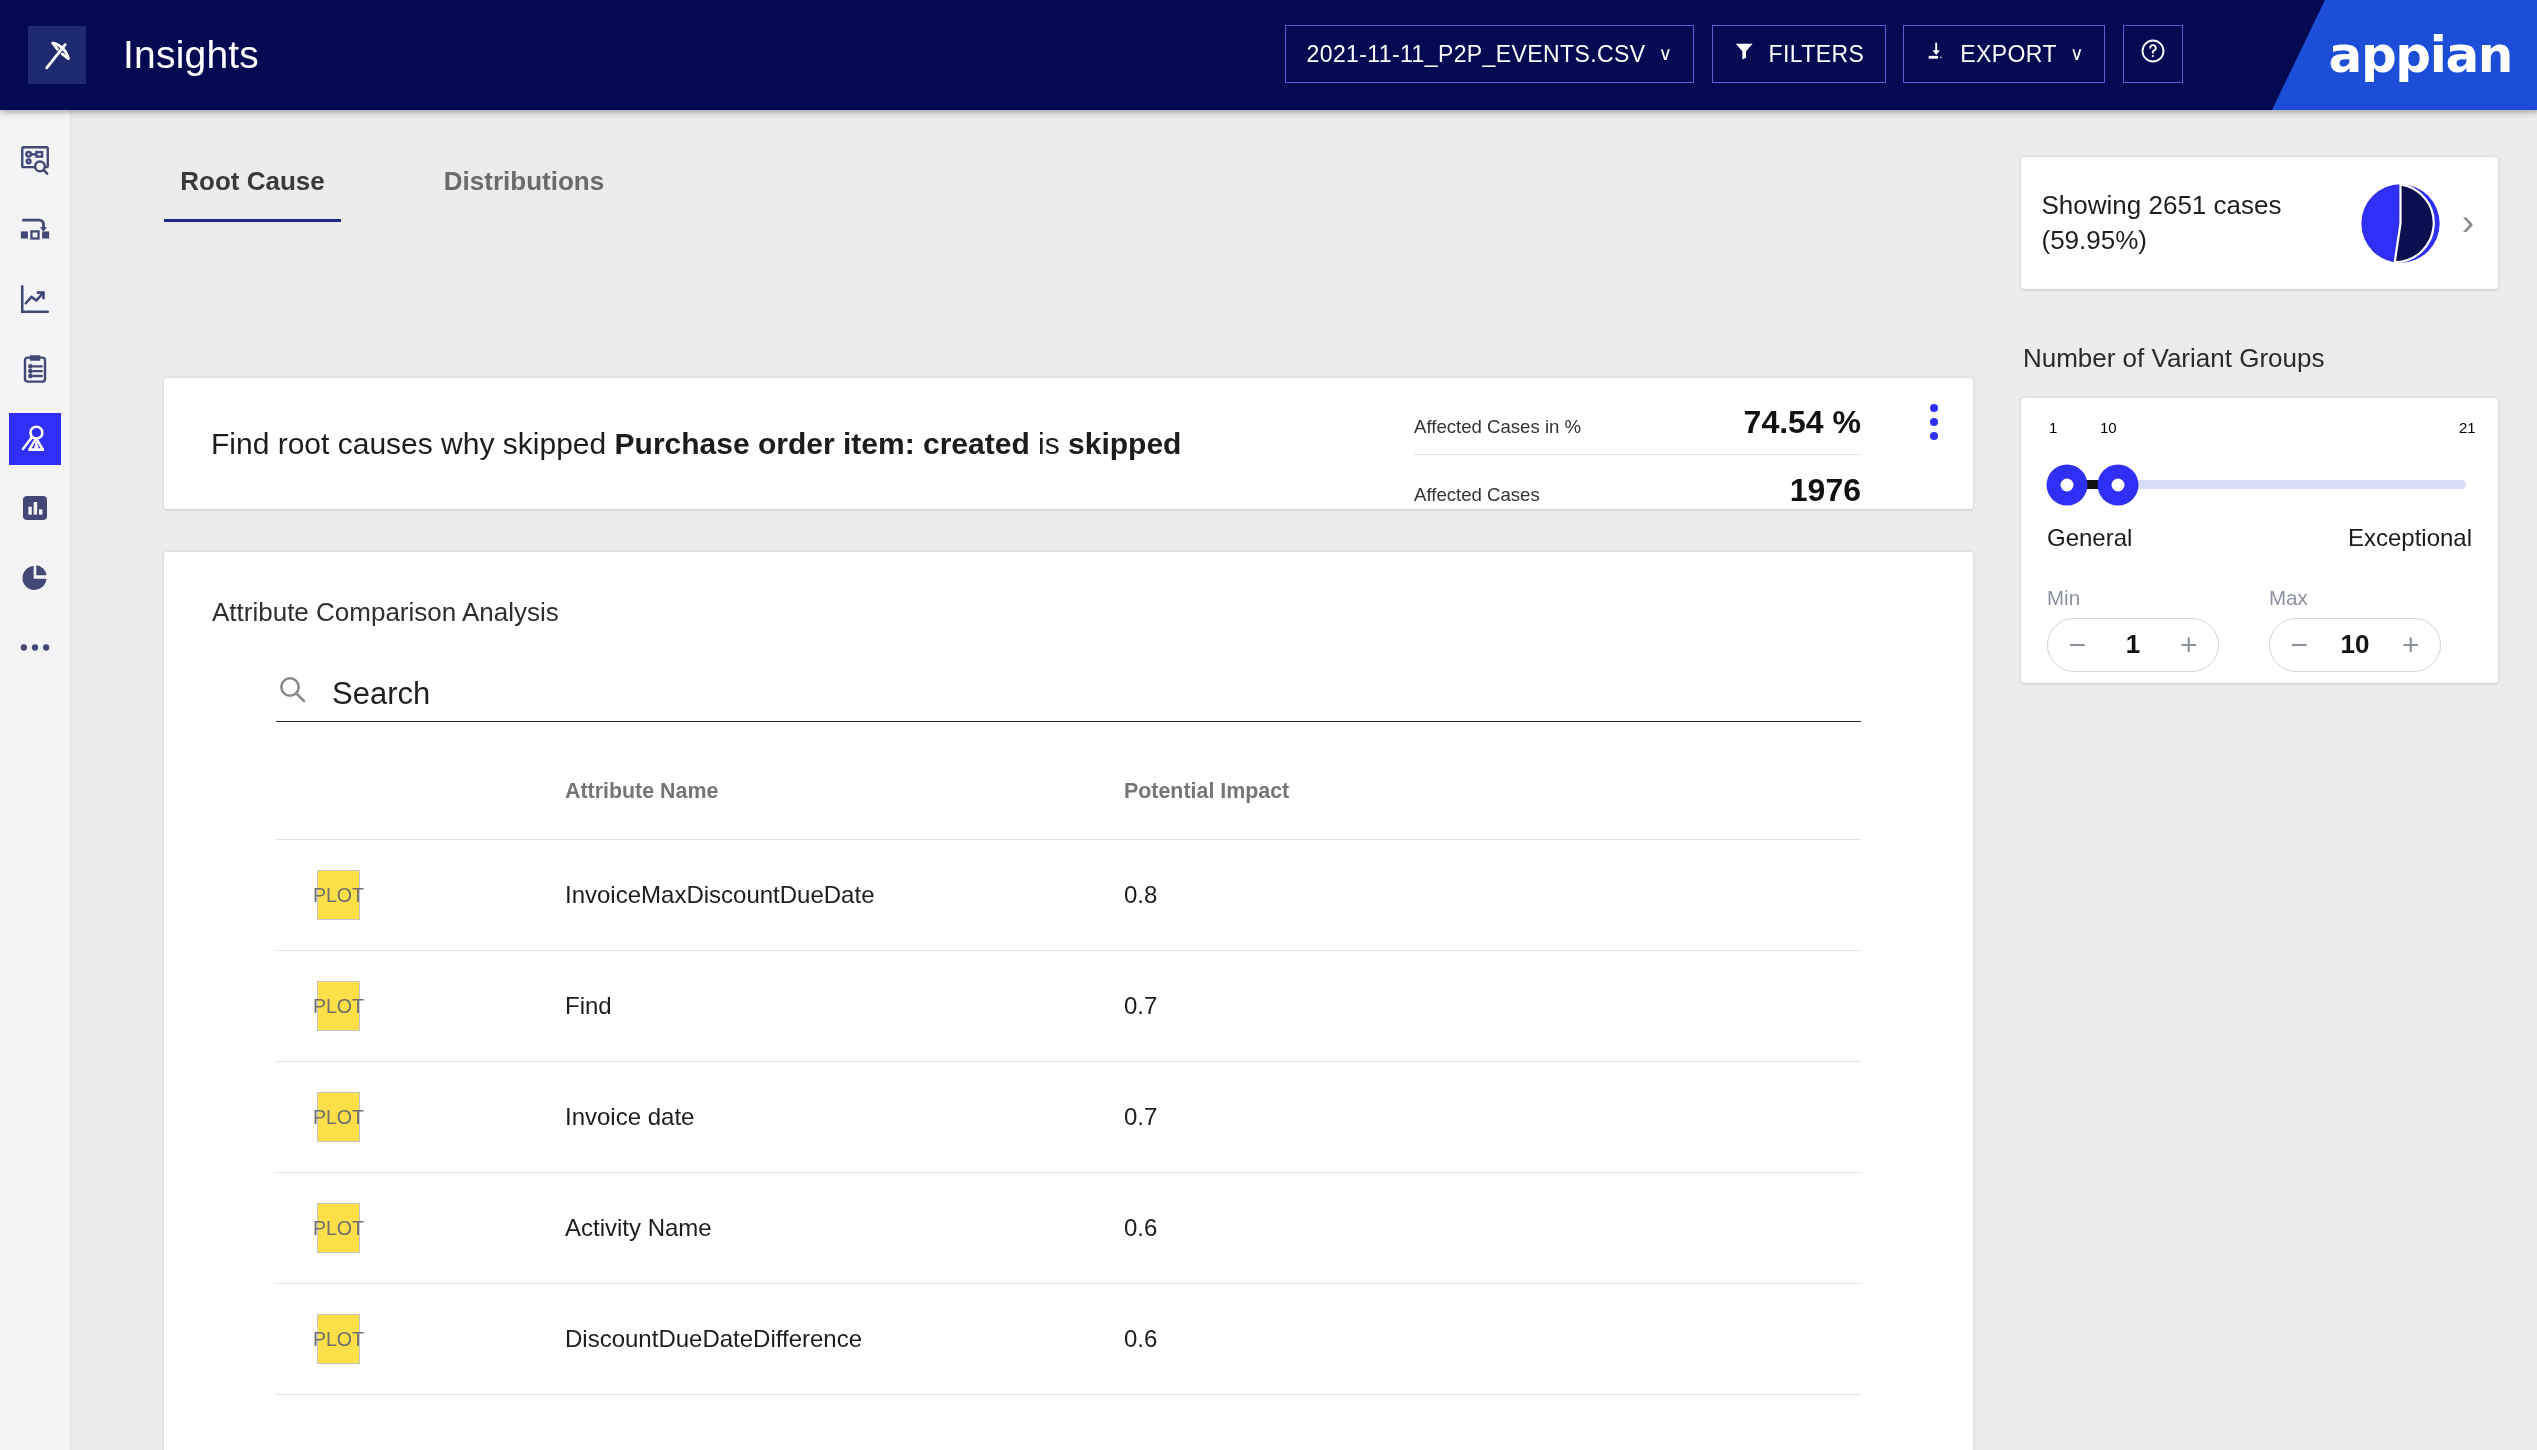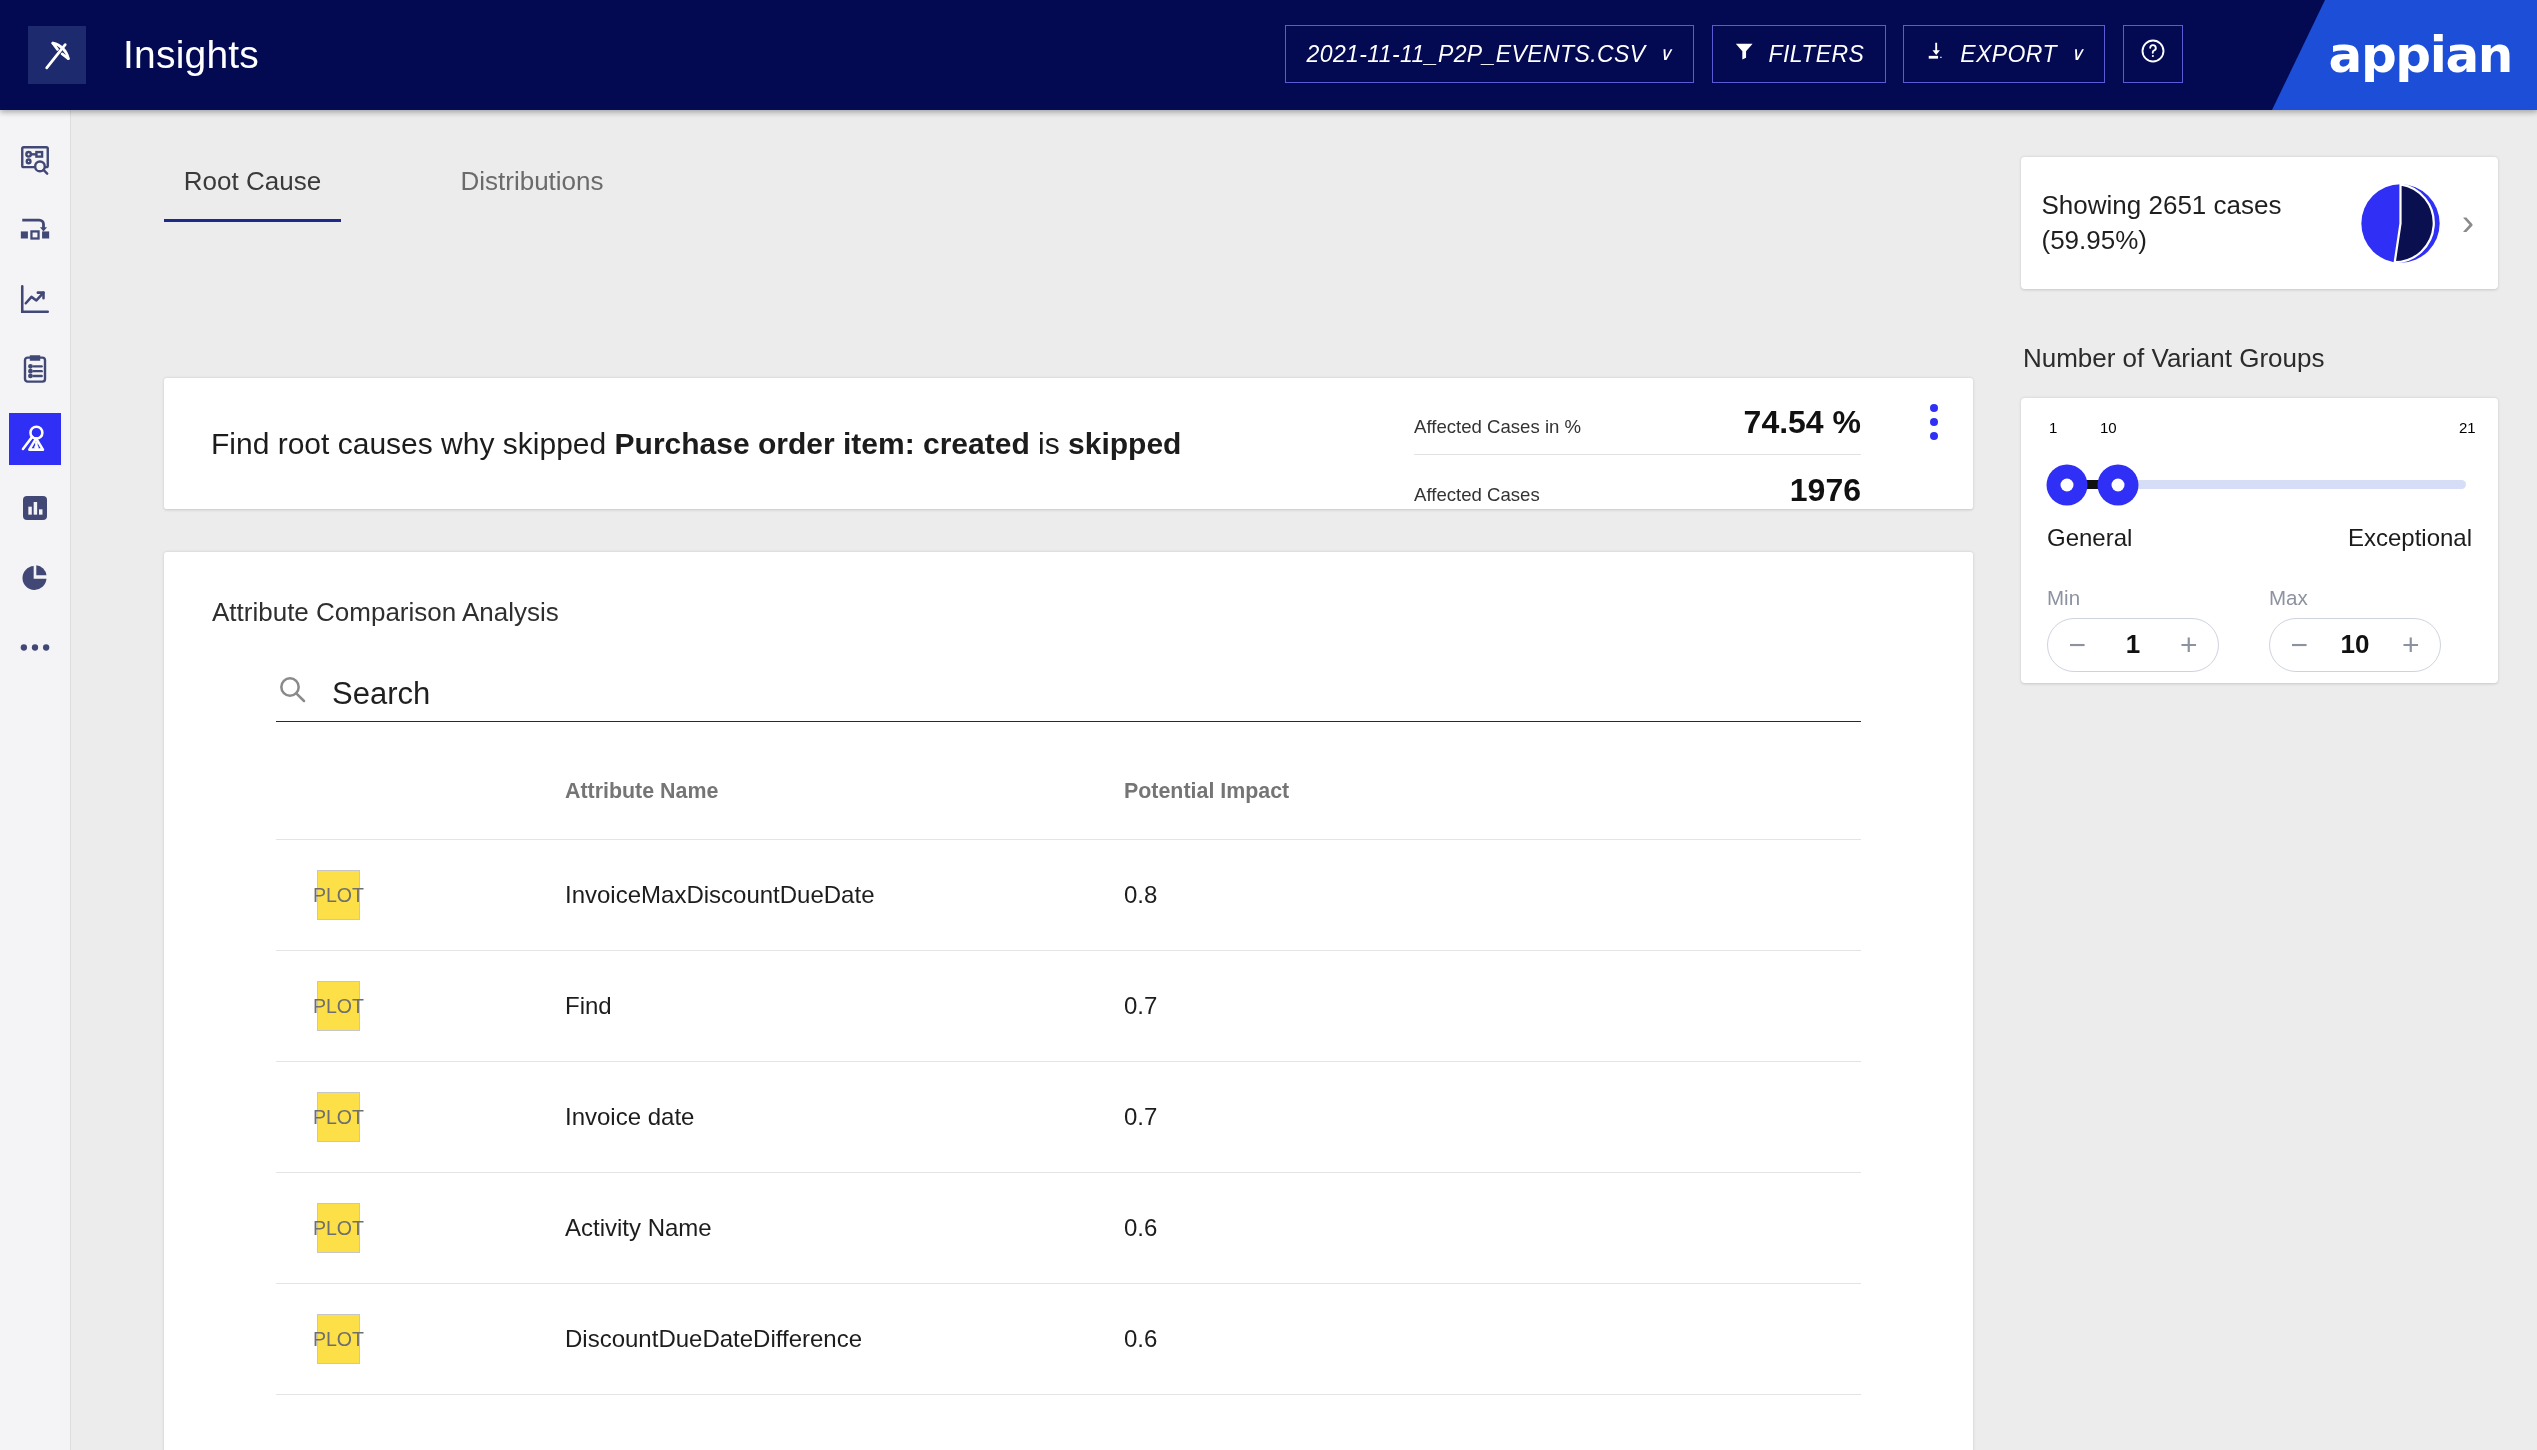--- a/index.html
+++ b/index.html
@@ -23,21 +23,21 @@
     background: #1d2a6e;
     display: flex; align-items: center; justify-content: center;
     flex: none;
   }
   .app-title {
     color: #ffffff; font-size: 39px; margin-left: 37px;
     letter-spacing: 0.2px; white-space: nowrap;
   }
   .header-controls {
     position: absolute; left: 1285px; top: 25px;
-    display: flex; align-items: center; gap: 17.7px; font-style: italic;
+    display: flex; align-items: center; gap: 17.7px;
   }
   .hbtn {
     height: 58px; border: 1.9px solid #5b5bd6;
     color: #fff; background: transparent;
     display: flex; align-items: center; justify-content: center;
     gap: 13px; padding: 0 20.5px; font-size: 23px; white-space: nowrap;
     letter-spacing: 0.4px;
   }
   .hbtn.icon-only { width: 60px; padding: 0; }
   .caret { font-size: 18.6px; line-height: 1; }
@@ -68,21 +68,21 @@
     color: #414876;
   }
   .side-item.active { background: #2f2ff5; color: #ffffff; }
   
   .main {
     position: absolute; top: 110px; left: 71px;
     width: 1958px; height: 1341px;
     padding: 0;
   }
   .tabs {
-    display: flex; margin-left: 93px; margin-top: 56px; gap: 8px;
+    display: flex; margin-left: 93px; margin-top: 56px; gap: 0; font-weight: bold;
   }
   .tab {
     font-size: 26px; color: #6b6b6b; padding: 0 0 22.4px 0;
     width: 177px; text-align: center; border-bottom: 3.7px solid transparent;
   }
   .tab.active { color: #3a3a3a; border-bottom: 3.7px solid #1e2a8a; }
   .tab.second { margin-left: 90px; width: 186px; }
   .card {
     background: #fff; border-radius: 2.8px;
     box-shadow: 0 0.9px 2.8px rgba(0,0,0,0.16);

